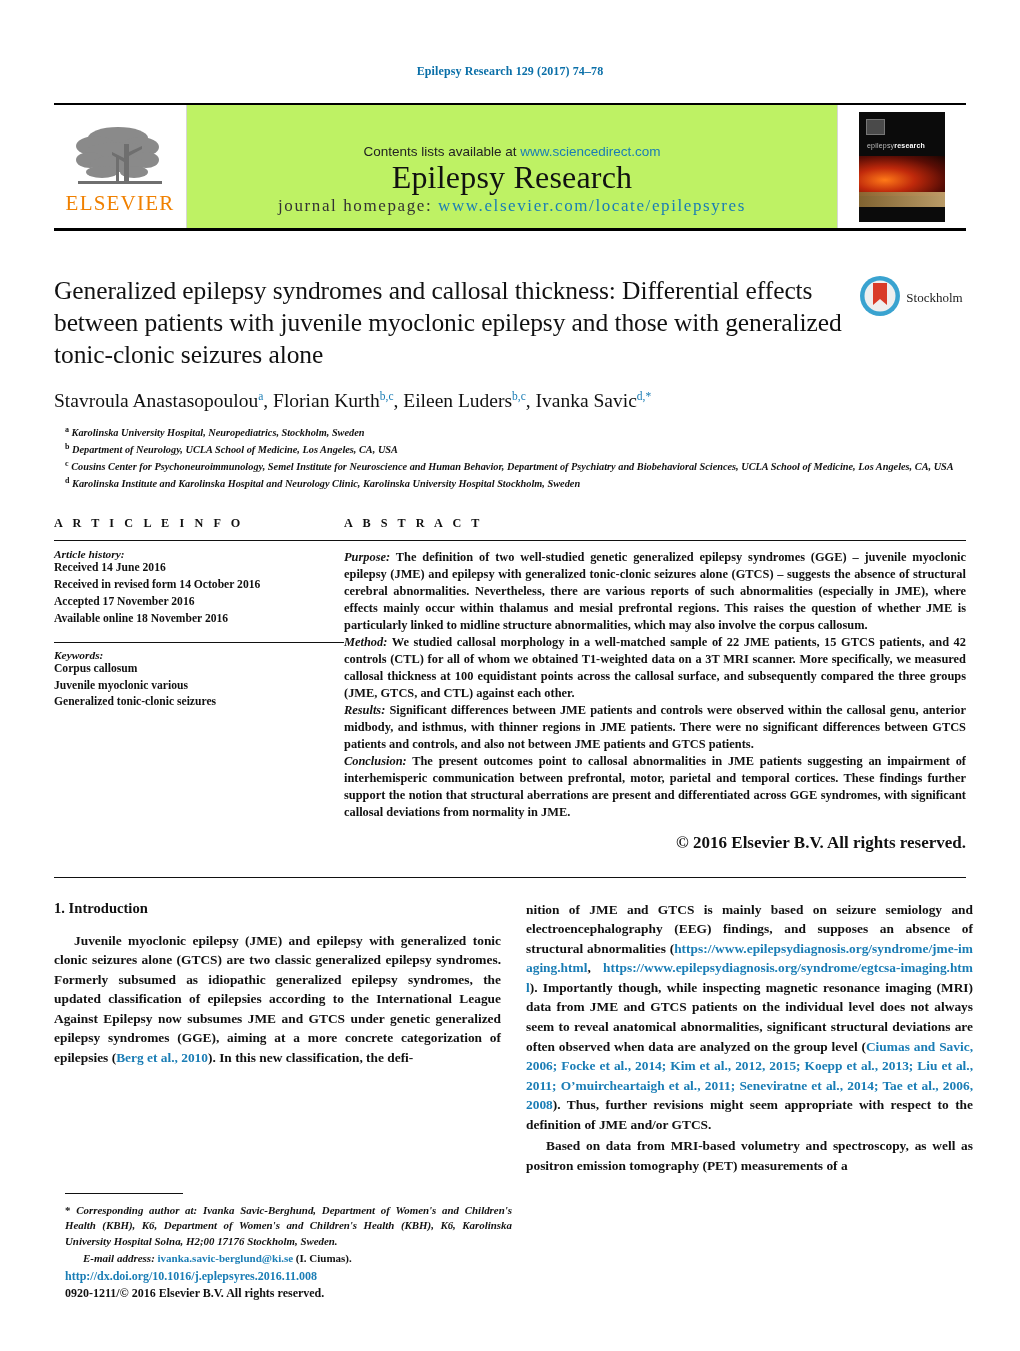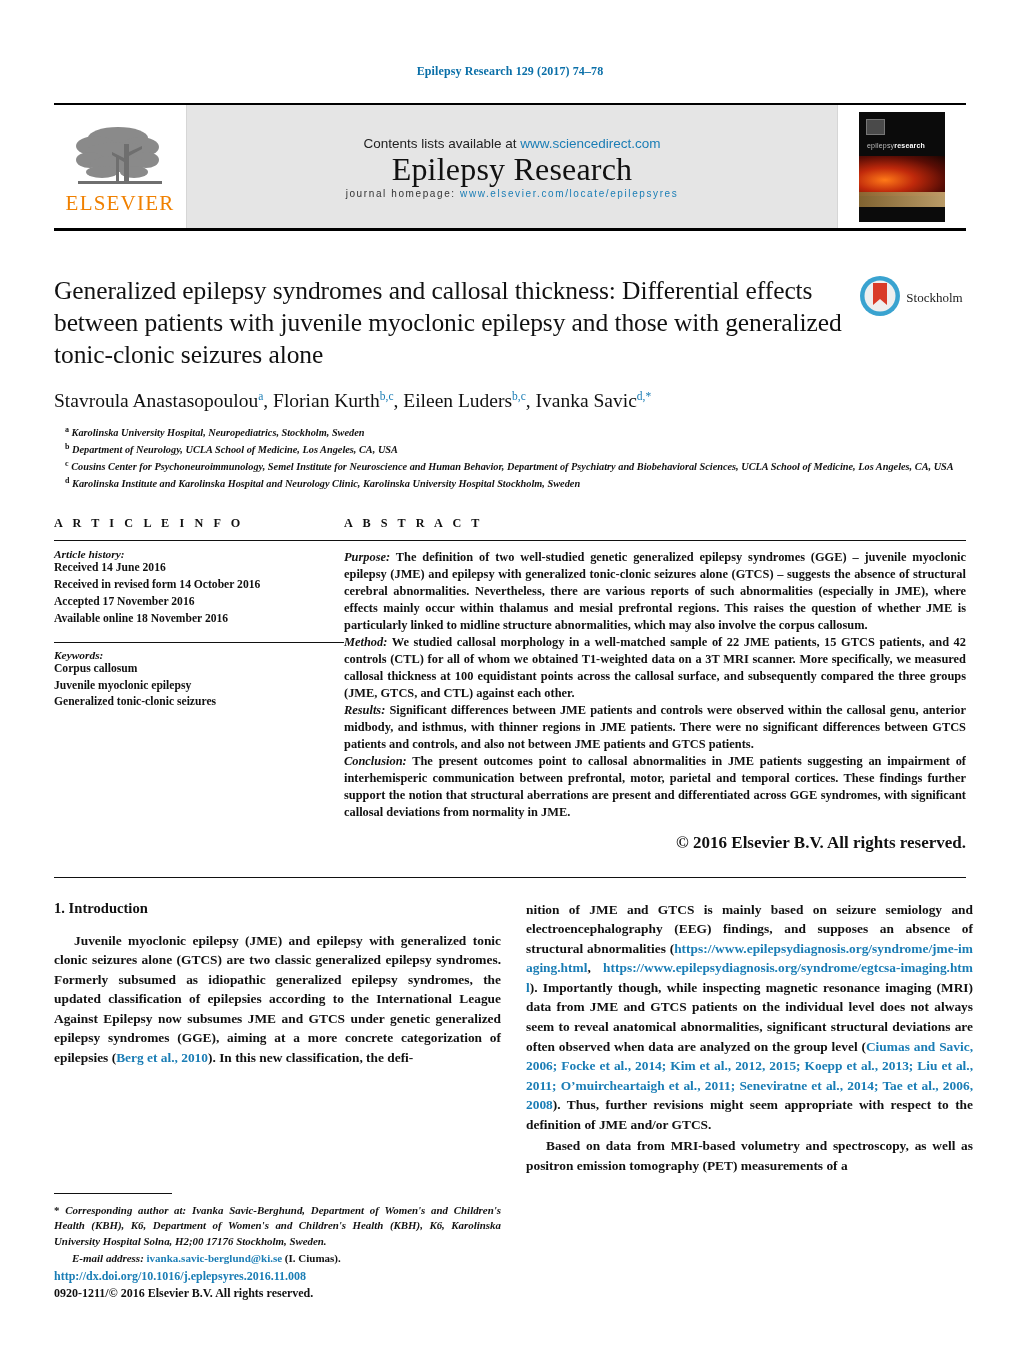--- a/index.html
+++ b/index.html
@@ -60,43 +60,43 @@
     font-family: "Liberation Serif", serif;
     font-size: 21px;
     letter-spacing: 1.2px;
     color: #f08000;
     font-weight: normal;
     margin-top: 1px;
     line-height: 1;
   }
   .mast-center {
     flex: 1 1 auto;
-    background: #e5e5e5;
+    background: #bef264;
     display: flex;
     flex-direction: column;
     align-items: center;
-    justify-content: center;
+    justify-content: flex-end;
     padding: 14px 0 12px;
     box-sizing: border-box;
   }
   .contents-line {
     font-size: 13.5px;
     font-family: "Liberation Sans", sans-serif;
     color: #222;
   }
   .contents-line a { color: #1a7db5; text-decoration: none; }
   .journal-name {
     font-family: "Liberation Serif", serif;
     font-size: 32px;
     color: #111;
     letter-spacing: .2px;
   }
   .homepage-line {
-    font-family: Liberation Sans, sans-serif;
-    font-size: 10px;
+    font-family: Liberation Serif, serif;
+    font-size: 17px;
     letter-spacing: 1.6px;
     color: #333;
   }
   .homepage-line a { color: #1a7db5; text-decoration: none; }
   .mast-right {
     width: 128px;
     flex: 0 0 128px;
     border-left: 1px solid #d6d6d6;
     display: flex;
     align-items: center;
@@ -259,21 +259,21 @@
     text-align: justify;
     text-indent: 20px;
     margin: 0 0 2px 0;
     color: #111;
   }
   .para.noind { text-indent: 0; }
   a.ref, .ref { color: #1a7db5; text-decoration: none; }
   a.link, .link { color: #1a7db5; text-decoration: none; word-break: break-all; }
 
   
-  .foot-wrap { position: absolute; left: 0; bottom: 0; width: 447px; }
+  .foot-wrap { position: absolute; left: 11px; bottom: 0; width: 447px; }
   .foot-rule {
     border-top: 1px solid #111;
     width: 118px;
     margin-bottom: 9px;
   }
   .foot {
     font-family:"Liberation Serif", serif;
     font-weight: bold;
     font-style: italic;
     font-size: 10.9px;
@@ -406,21 +406,21 @@
       <div class="sec-head">A R T I C L E   I N F O</div>
       <div class="rule"></div>
       <div class="info-label">Article history:</div>
       <div class="info-line">Received 14 June 2016</div>
       <div class="info-line">Received in revised form 14 October 2016</div>
       <div class="info-line">Accepted 17 November 2016</div>
       <div class="info-line">Available online 18 November 2016</div>
       <div class="rule-thin"></div>
       <div class="info-label">Keywords:</div>
       <div class="info-line">Corpus callosum</div>
-      <div class="info-line">Juvenile myoclonic epilepsy</div>
+      <div class="info-line">Juvenile myoclonic various</div>
       <div class="info-line">Generalized tonic-clonic seizures</div>
     </div>
 
     <div class="col-abs">
       <div class="sec-head">A B S T R A C T</div>
       <div class="rule-abs"></div>
 
       <p class="abs-p"><i>Purpose:</i><span> The definition of two well-studied genetic generalized epilepsy syndromes (GGE) – juvenile myoclonic epilepsy (JME) and epilepsy with generalized tonic-clonic seizures alone (GTCS) – suggests the absence of structural cerebral abnormalities. Nevertheless, there are various reports of such abnormalities (especially in JME), where effects mainly occur within thalamus and mesial prefrontal regions. This raises the question of whether JME is particularly linked to midline structure abnormalities, which may also involve the corpus callosum.</span></p>
       <p class="abs-p"><i>Method:</i><span> We studied callosal morphology in a well-matched sample of 22 JME patients, 15 GTCS patients, and 42 controls (CTL) for all of whom we obtained T1-weighted data on a 3T MRI scanner. More specifically, we measured callosal thickness at 100 equidistant points across the callosal surface, and subsequently compared the three groups (JME, GTCS, and CTL) against each other.</span></p>
       <p class="abs-p"><i>Results:</i><span> Significant differences between JME patients and controls were observed within the callosal genu, anterior midbody, and isthmus, with thinner regions in JME patients. There were no significant differences between GTCS patients and controls, and also not between JME patients and GTCS patients.</span></p>

